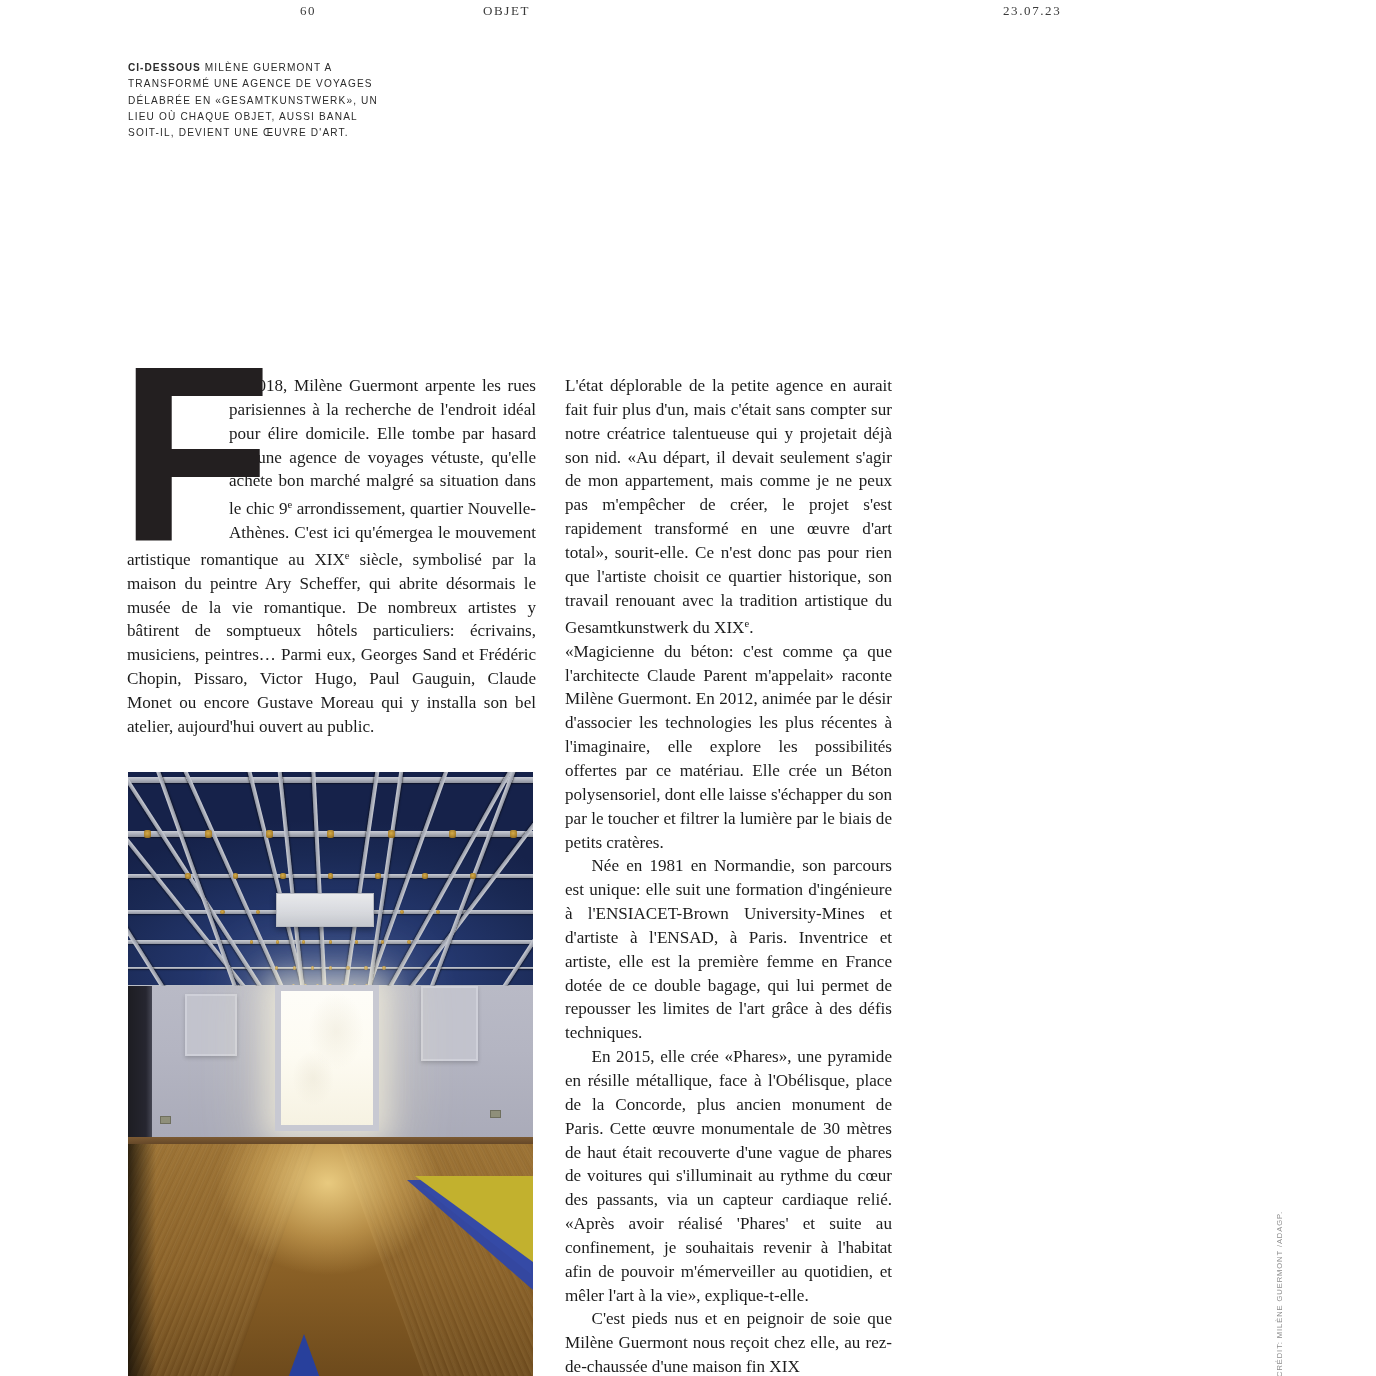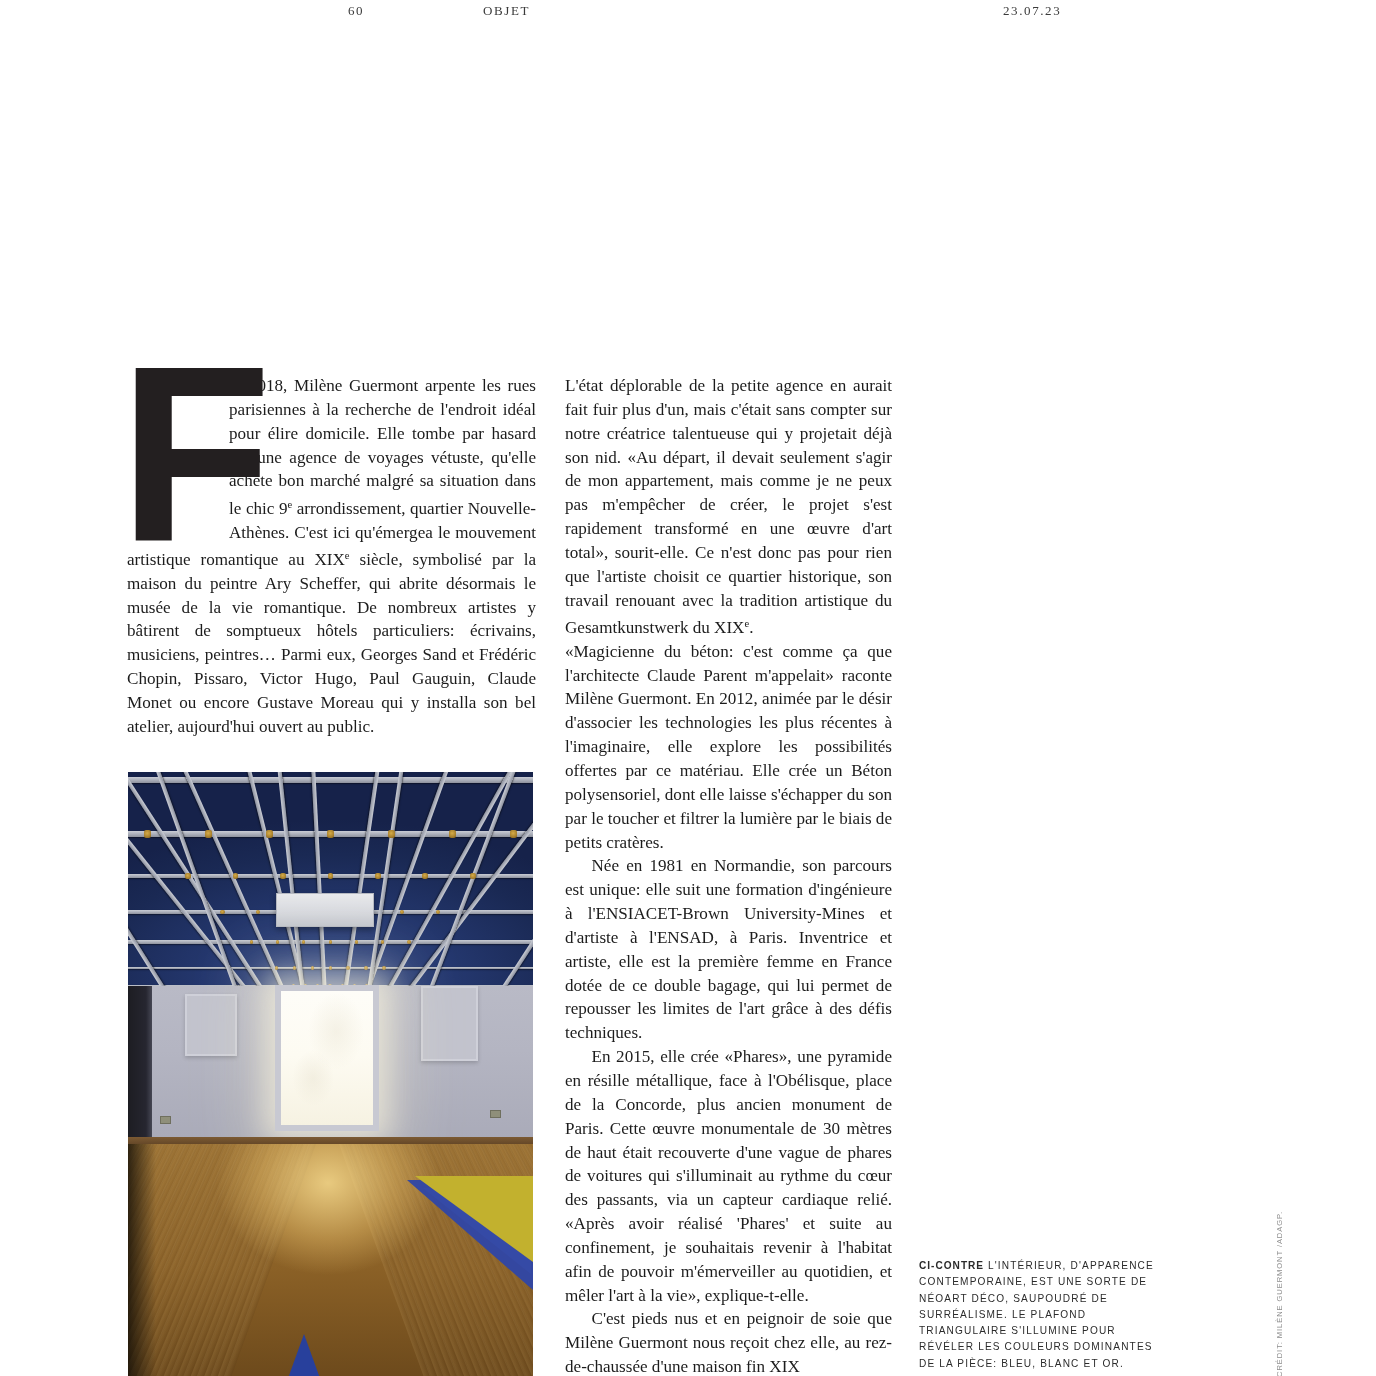--- a/index.html
+++ b/index.html
@@ -21,21 +21,21 @@
     position: absolute; top: 0; left: 0; width: 1376px; height: 26px;
   }
   .runhead span {
     position: absolute;
     font-family: "Liberation Serif", serif;
     font-size: 13px;
     letter-spacing: 1.6px;
     color: #3a3a3a;
     top: 3px;
   }
-  .folio      { left: 300px; margin-left: 48px; }
+  .folio      { left: 300px; }
   .section    { left: 483px; letter-spacing: 2.4px; }
   .issuedate  { left: 1003px; letter-spacing: 0.8px; }
 
   
   .caption {
     position: absolute;
     font-family: "Liberation Sans", sans-serif;
     font-size: 10.1px;
     line-height: 16.3px;
     letter-spacing: 1.15px;
@@ -238,20 +238,23 @@
 <body>
 
 <div class="page">
 
   <div class="runhead">
     <span class="folio">60</span>
     <span class="section">OBJET</span>
     <span class="issuedate">23.07.23</span>
   </div>
 
+  <div class="caption caption-below">
+    <b>CI-DESSOUS</b><span> MILÈNE GUERMONT A TRANSFORMÉ UNE AGENCE DE VOYAGES DÉLABRÉE EN «GESAMTKUNSTWERK», UN LIEU OÙ CHAQUE OBJET, AUSSI BANAL SOIT-IL, DEVIENT UNE ŒUVRE D'ART.</span>
+  </div>
 
   <div class="col col-left">
     <div class="dropcap">
       <span class="glyph">F</span>
     </div>
     <p><span>in 2018, Milène Guermont arpente les rues parisiennes à la recherche de l'endroit idéal pour élire domicile. Elle tombe par hasard sur une agence de voyages vétuste, qu'elle achète bon marché malgré sa situation dans le chic 9</span><sup class="ord">e</sup><span> arrondissement, quartier Nouvelle-Athènes. C'est ici qu'émergea le mouvement artistique romantique au XIX</span><sup class="ord">e</sup><span> siècle, symbolisé par la maison du peintre Ary Scheffer, qui abrite désormais le musée de la vie romantique. De nombreux artistes y bâtirent de somptueux hôtels particuliers: écrivains, musiciens, peintres… Parmi eux, Georges Sand et Frédéric Chopin, Pissaro, Victor Hugo, Paul Gauguin, Claude Monet ou encore Gustave Moreau qui y installa son bel atelier, aujourd'hui ouvert au public.</span></p>
   </div>
 
   <div class="col col-right">
     <p><span>L'état déplorable de la petite agence en aurait fait fuir plus d'un, mais c'était sans compter sur notre créatrice talentueuse qui y projetait déjà son nid. «Au départ, il devait seulement s'agir de mon appartement, mais comme je ne peux pas m'empêcher de créer, le projet s'est rapidement transformé en une œuvre d'art total», sourit-elle. Ce n'est donc pas pour rien que l'artiste choisit ce quartier historique, son travail renouant avec la tradition artistique du Gesamtkunstwerk du XIX</span><sup class="ord">e</sup><span>.</span></p>
@@ -415,19 +418,16 @@
         <div class="rug-grey"></div>
         <div class="rug-blue-1"></div>
         <div class="rug-yellow"></div>
         <div class="rug-blue-2"></div>
         <div class="floor-dark-left"></div>
       </div>
 
     </div>
   </div>
 
-  <div class="caption caption-right">
-    <b>CI-CONTRE</b><span> L'INTÉRIEUR, D'APPARENCE CONTEMPORAINE, EST UNE SORTE DE NÉOART DÉCO, SAUPOUDRÉ DE SURRÉALISME. LE PLAFOND TRIANGULAIRE S'ILLUMINE POUR RÉVÉLER LES COULEURS DOMINANTES DE LA PIÈCE: BLEU, BLANC ET OR.</span>
-  </div>
 
   <div class="credit">CRÉDIT: MILÈNE GUERMONT /ADAGP.</div>
 
 </div>
 
 </body></html>

